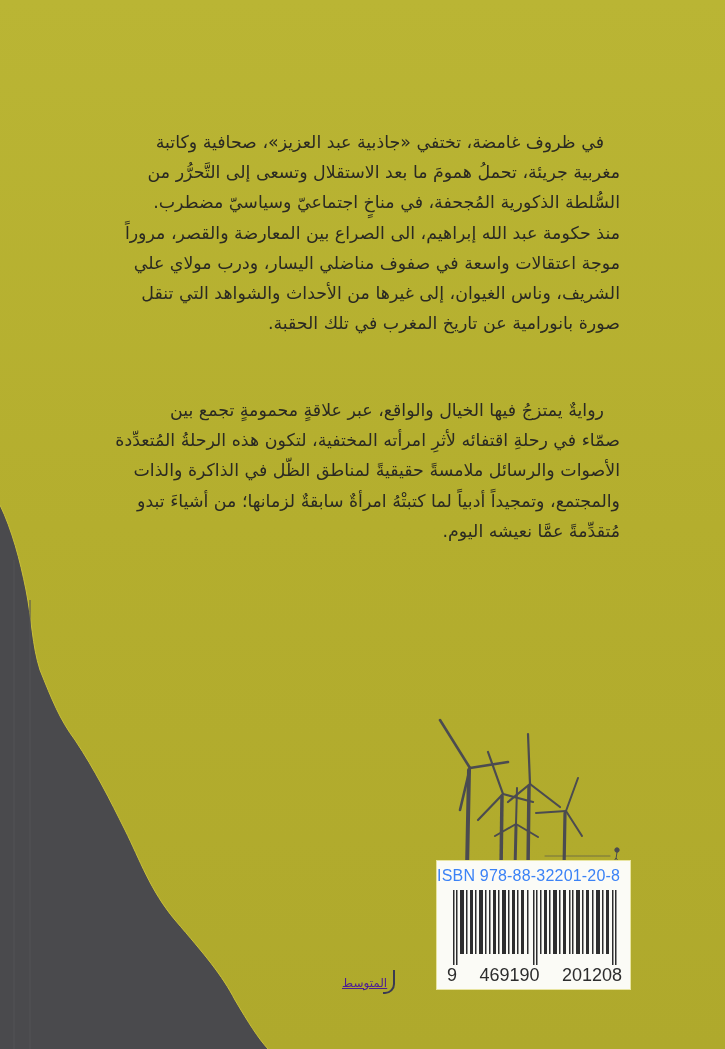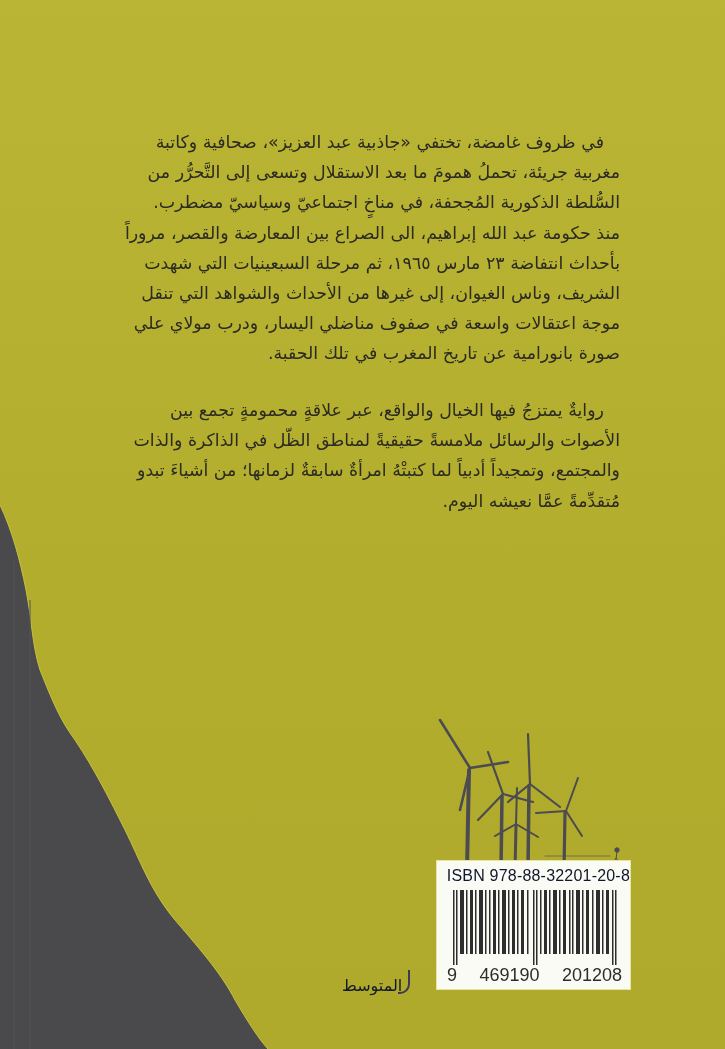--- a/index.html
+++ b/index.html
@@ -35,40 +35,41 @@
       position: absolute; left: 430px; top: 710px; width: 200px; height: 160px;
     }
     .barcode-box {
       position: absolute; left: 437px; top: 861px;
       width: 193px; height: 128px;
       background: #fbfbf6;
       box-shadow: 0 0 0 1px #e8e4a0;
     }
     .isbn-text {
       position: absolute; left: 0; right: 0; top: 6px;
-      text-align: right;
+      text-align: left;
       font-family: "Liberation Sans", sans-serif;
-      font-size: 16px; color: #0f172a; letter-spacing: 0.2px;
+      font-size: 16px; color: #3b82f6; letter-spacing: 0.2px;
     }
     .bars {
       position: absolute; left: 14px; top: 29px; width: 172px; height: 80px;
     }
     .barcode-digits {
       position: absolute; left: 8px; right: 6px; bottom: 3px;
       font-family: "Liberation Sans", sans-serif;
       font-size: 18px; color: #2d2d2d;
       display: flex; justify-content: space-between;
     }
     .barcode-digits span { background: #fbfbf6; padding: 0 2px; }
     .publisher-logo {
       position: absolute; left: 342px; top: 976px;
-      font-size: 16px; color: #0f172a;
+      font-size: 12px; color: #4c1d95;
       direction: rtl;
       font-family: "DejaVu Sans", sans-serif;
       letter-spacing: 1px;
+      text-decoration: underline;
     }
     .publisher-logo .hook {
       position: absolute; right: -8px; top: -6px;
       width: 10px; height: 22px;
       border-right: 2px solid #3a3a52; border-bottom: 2px solid #3a3a52;
       border-bottom-right-radius: 10px;
     }
   </style>
 </head>
 <body>
@@ -79,28 +80,28 @@
   <path d="M0,505 C12,530 20,560 26,590 C32,620 32,645 40,670 C52,700 60,720 75,740 C95,770 110,800 125,830 C140,860 150,890 175,920 C205,955 222,975 235,1000 C248,1022 258,1038 268,1049 L0,1049 Z" fill="#4a4a4d"></path>
   <path d="M0,505 C12,530 20,560 26,590 C32,620 32,645 40,670 C52,700 60,720 75,740 C95,770 110,800 125,830 C140,860 150,890 175,920 C205,955 222,975 235,1000 C248,1022 258,1038 268,1049" fill="none" stroke="#c9bf3a" stroke-width="1"></path>
   <path d="M14,560 L14,1049 M30,600 L30,1049" stroke="#525255" stroke-width="2" opacity="0.5"></path>
 </svg>
 
 <div class="blurb para1">
   <span class="line first">في ظروف غامضة، تختفي «جاذبية عبد العزيز»، صحافية وكاتبة</span>
   <span class="line">مغربية جريئة، تحملُ همومَ ما بعد الاستقلال وتسعى إلى التَّحرُّر من</span>
   <span class="line">السُّلطة الذكورية المُجحفة، في مناخٍ اجتماعيّ وسياسيّ مضطرب.</span>
   <span class="line">منذ حكومة عبد الله إبراهيم، الى الصراع بين المعارضة والقصر، مروراً</span>
-  <span class="line">بأحداث انتفاضة ٢٣ مارس ١٩٦٥، ثم مرحلة السبعينيات التي شهدت</span>
+  <span class="line">موجة اعتقالات واسعة في صفوف مناضلي اليسار، ودرب مولاي علي</span>
   <span class="line">الشريف، وناس الغيوان، إلى غيرها من الأحداث والشواهد التي تنقل</span>
-  <span class="line">موجة اعتقالات واسعة في صفوف مناضلي اليسار، ودرب مولاي علي</span>
   <span class="line">صورة بانورامية عن تاريخ المغرب في تلك الحقبة.</span>
 </div>
 
 <div class="blurb para2">
   <span class="line first">روايةٌ يمتزجُ فيها الخيال والواقع، عبر علاقةٍ محمومةٍ تجمع بين</span>
+  <span class="line">صمّاء في رحلةِ اقتفائه لأثرِ امرأته المختفية، لتكون هذه الرحلةُ المُتعدِّدة</span>
   <span class="line">الأصوات والرسائل ملامسةً حقيقيةً لمناطق الظّل في الذاكرة والذات</span>
   <span class="line">والمجتمع، وتمجيداً أدبياً لما كتبتْهُ امرأةٌ سابقةٌ لزمانها؛ من أشياءَ تبدو</span>
   <span class="line">مُتقدِّمةً عمَّا نعيشه اليوم.</span>
 </div>
 
 <svg class="turbines" viewBox="0 0 200 160" xmlns="http://www.w3.org/2000/svg">
   <g stroke="#4b4b50" fill="#4b4b50" stroke-linecap="round">
 
     <line x1="39" y1="60" x2="37" y2="160" stroke-width="4"></line>
     <line x1="40" y1="58" x2="10" y2="10" stroke-width="2.6"></line>

